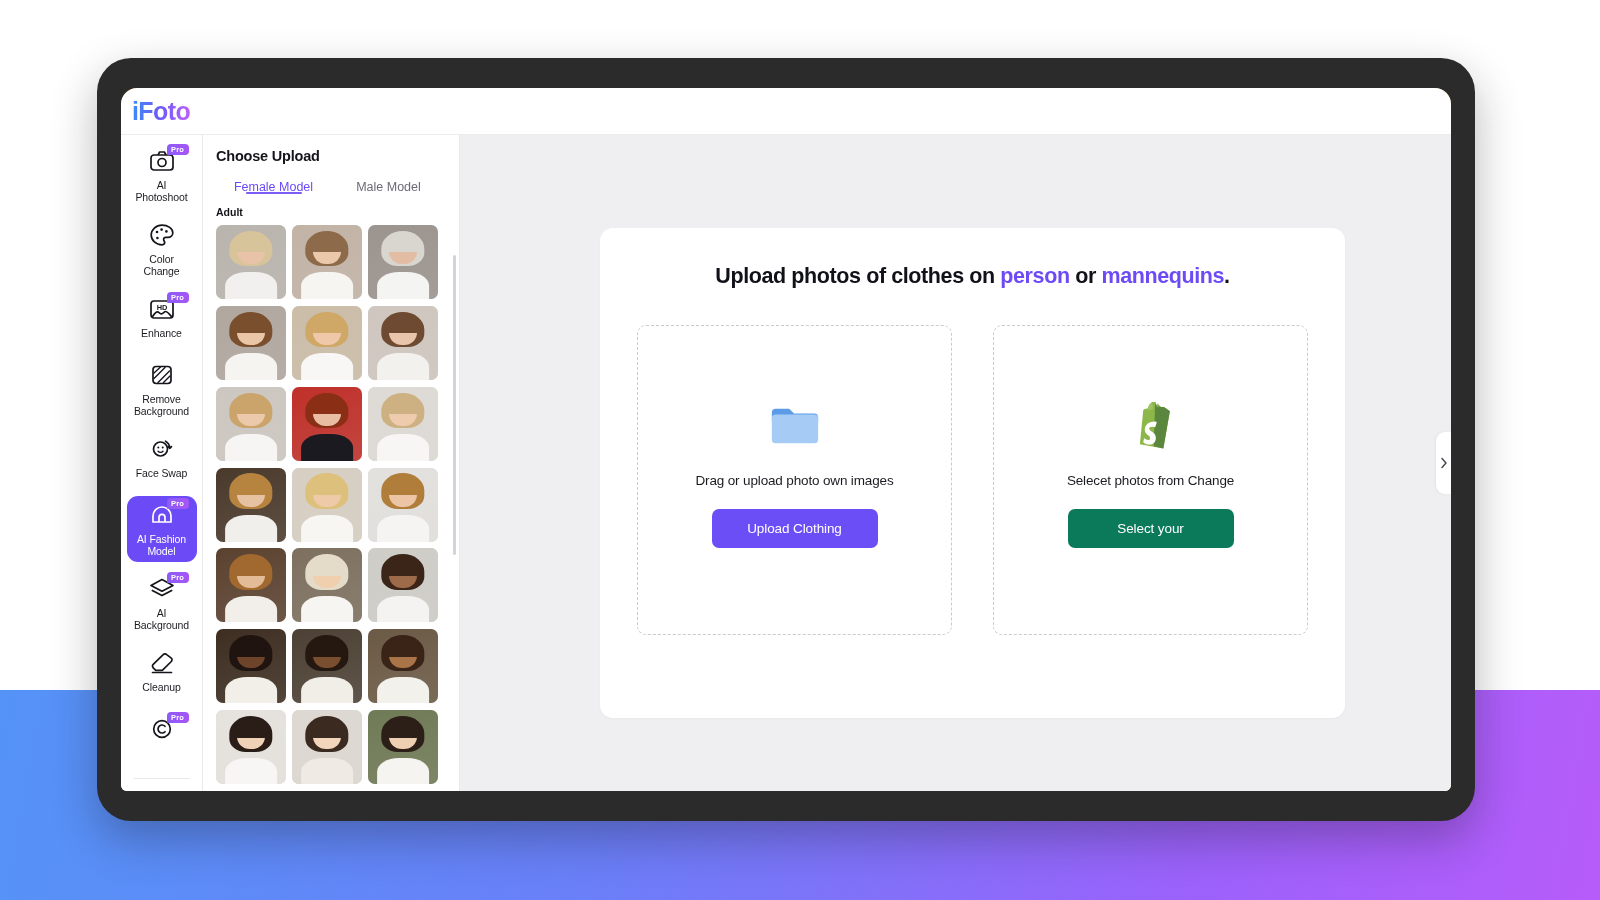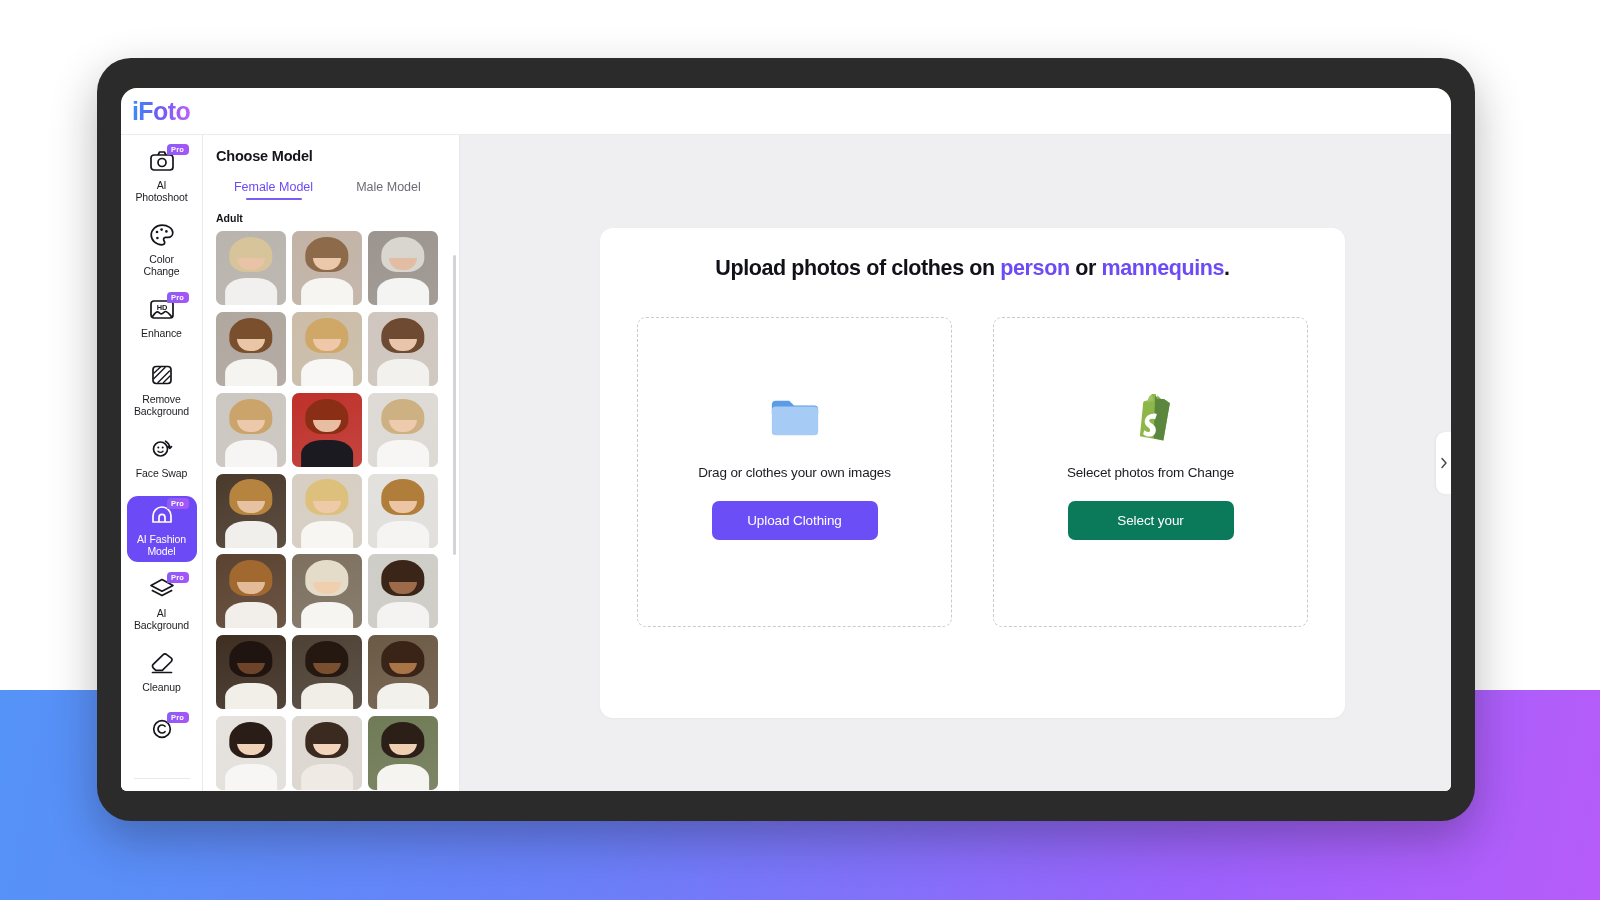--- a/index.html
+++ b/index.html
@@ -102,21 +102,21 @@
     background: #ffffff;
     border-right: 1px solid #e9e9ec;
     padding: 13px 0 0 13px;
     position: relative;
     overflow: hidden;
   }
   #picker-title { font-size: 14.5px; font-weight: 700; color: #14141a; letter-spacing: -0.2px; }
   #tabs { display: flex; margin-top: 16px; padding-right: 13px; }
   .tab {
     font-size: 12.5px; color: #6b6b76; cursor: pointer;
-    padding-bottom: 6px; position: relative; text-align: center;
+    position: relative; text-align: center;
     flex: 1 1 0;
   }
   .tab.active { color: #6C4BF6; font-weight: 500; }
   .tab.active::after {
     content: ""; position: absolute; left: 50%; transform: translateX(-50%);
     bottom: 0; width: 56px; height: 2.5px; background: #7B5CF7; border-radius: 2px;
   }
   #group-label { font-size: 10.5px; font-weight: 700; color: #14141a; margin: 12px 0 7px; }
   #grid {
     display: grid; grid-template-columns: repeat(3, 70px);
@@ -156,21 +156,21 @@
   #stage {
     flex: 1 1 auto; background: #efeff1;
     position: relative; min-width: 0;
     display: flex; align-items: flex-start; justify-content: center;
     padding-top: 93px;
   }
   #card {
     width: 745px; height: 490px;
     background: #ffffff; border-radius: 13px;
     box-shadow: 0 1px 3px rgba(0,0,0,0.03);
-    padding-top: 28px;
+    padding-top: 36px;
     text-align: center;
     margin-left: 34px;
   }
   #headline {
     font-size: 21.5px; font-weight: 700; color: #111119;
     letter-spacing: -0.4px;
   }
   #headline .hl { color: #6C4BF6; }
   #tutorial {
     display: inline-flex; align-items: center; gap: 6px;
@@ -319,21 +319,21 @@
                 <path d="M16 9.3a4 4 0 1 0 0 5.4" fill="none" stroke="#15151c" stroke-width="1.7" stroke-linecap="round"></path>
               </svg>
             </span>
             <span class="pro">Pro</span>
           </div>
           <div class="rail-sep"></div>
           <div class="rail-item"></div>
         </div>
 
       <div id="picker">
-        <div id="picker-title">Choose Model</div>
+        <div id="picker-title">Choose Upload</div>
         <div id="tabs">
             <div class="tab active">Female Model</div>
             <div class="tab">Male Model</div>
           </div>
         <div id="group-label">Adult</div>
         <div id="grid">
             <div class="thumb">
               <div class="bg" style="background:linear-gradient(160deg,#b9b4ae,#b9b4aedd)"></div>
               <div class="hair" style="background:#d8c49a"></div>
               <div class="head" style="background:#e8c3a8"></div>
@@ -492,21 +492,21 @@
           </div>
 
 
           <div id="drops">
 
             <div class="drop">
               <svg class="drop-ico" viewBox="0 0 56 48">
                 <path d="M4 10a4 4 0 0 1 4-4h14l5 5h21a4 4 0 0 1 4 4v5H4z" fill="#5C9BE6"></path>
                 <path d="M4 16a4 4 0 0 1 4-4h40a4 4 0 0 1 4 4v22a4 4 0 0 1-4 4H8a4 4 0 0 1-4-4z" fill="#A6CBF5"></path>
               </svg>
-              <div class="drop-text">Drag or clothes your own images</div>
+              <div class="drop-text">Drag or upload photo own images</div>
               <button class="drop-btn" id="upload-btn">Upload Clothing</button>
             </div>
 
             <div class="drop">
               <svg class="drop-ico" viewBox="0 0 50 56">
                 <path d="M27.6 2.2c-.6-.2-1.4-.1-2.2.4-1.9 1.1-3.2 3.6-3.9 6.3l-3.6 1.1c-1.1.4-1.1.4-1.3 1.5L13 47.6l25.3 4.7 7-40.2s-5.6-3.9-6-4.2c-.4-.3-3.1-.3-3.1-.3s-3-2.9-3.6-3.4c-.3-.3-.6-.5-.9-.6l-1.1 40.1-.3-41.5z" fill="#8DB849"></path>
                 <path d="M35.4 7.6s-.8-.2-1.9-.2c0 0-2.2-2.1-3-2.9-.3-.3-.7-.4-1.1-.5l-1.5 45.7L38.3 52.3l7-40.2s-5.6-3.9-6-4.2c-.3-.2-1.6-.3-3.9-.3z" fill="#5A863E"></path>
                 <path d="M25.4 2.6c-.8.2-1.7 1-2.4 2.2-1 1.8-1.7 4.3-2 6.6l6.6-2.1c-.3-3.2-1.1-5.7-2.2-6.7zM30.7 9.1c0-2.3-.3-4.4-1-5.8 1.5.3 2.6 2.1 3.2 4.4l-2.2.7c0 .2 0 .5 0 .7z" fill="#FFFFFF" opacity="0.15"></path>
                 <path d="M31.2 24.2l-1.8 5.3s-1.6-.8-3.5-.7c-2.8.2-2.9 2-2.8 2.4.2 2.5 6.7 3.1 7.1 8.9.3 4.6-2.4 7.7-6.3 7.9-4.7.3-7.3-2.5-7.3-2.5l1-4.2s2.6 1.9 4.6 1.8c1.3-.1 1.8-1.2 1.8-2 0-3.3-5.3-3.1-5.7-8.4-.3-4.5 2.6-9 9.1-9.4 2.5-.2 3.8.5 3.8.5z" fill="#FFFFFF"></path>
               </svg>

